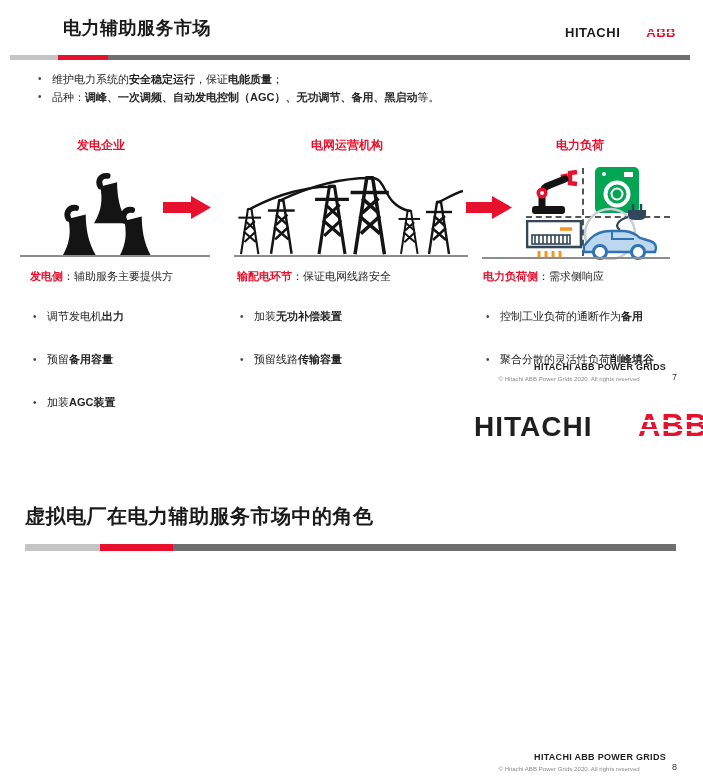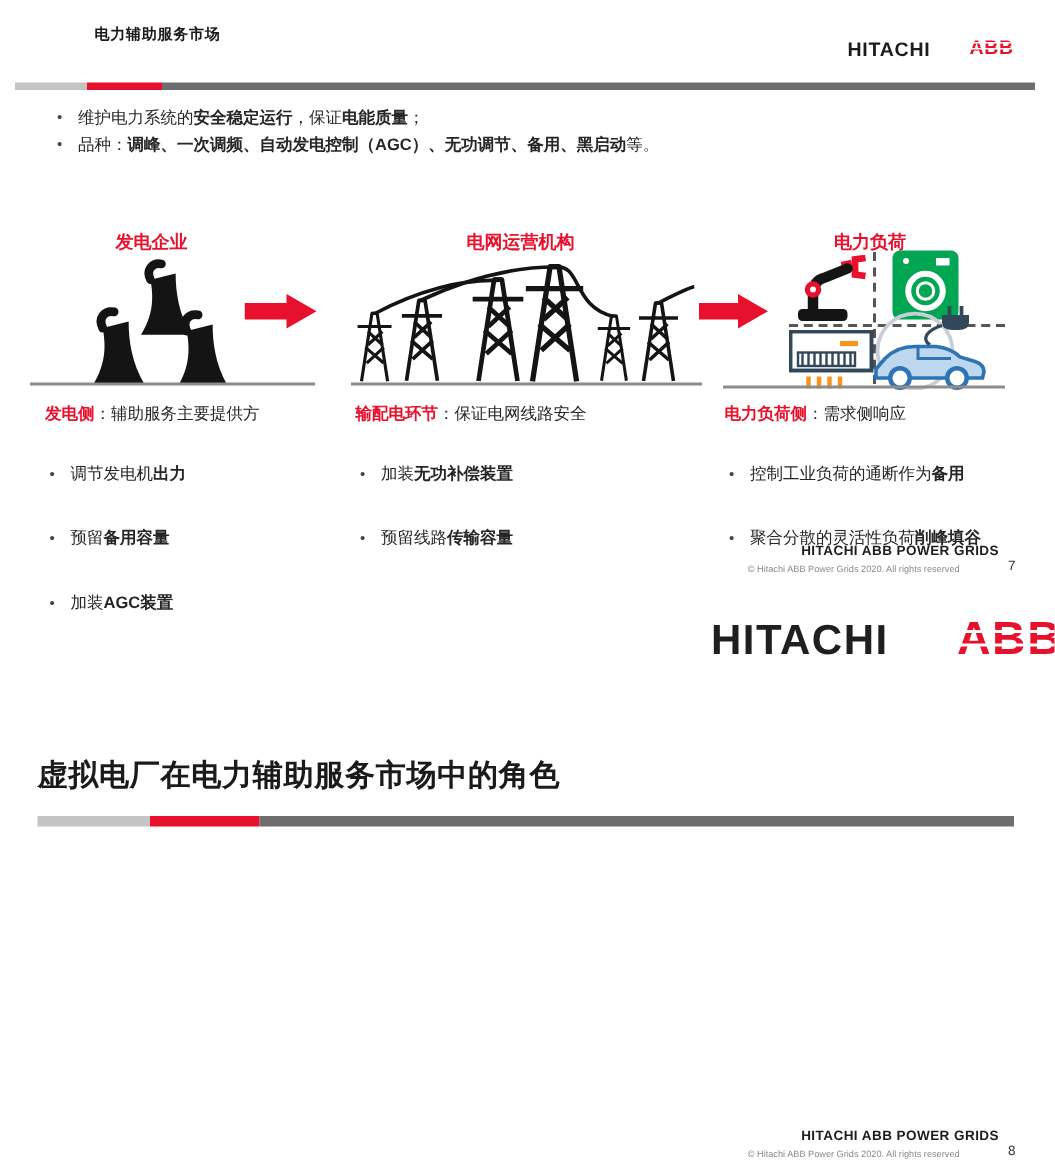--- a/index.html
+++ b/index.html
@@ -5,37 +5,37 @@
   html,body{margin:0;padding:0;background:#ffffff;}
   body{
     width:703px;height:783px;position:relative;overflow:hidden;
     font-family:"Liberation Sans","DejaVu Sans",sans-serif;color:#222;
   }
   .abs{position:absolute;}
   .b{font-weight:bold;text-align:center;}
   .r{color:var(--red,#E8112D);}
 
   
-  .s7-title{left:22px;top:16px;font-size:10px;font-weight:bold;color:#1a1a1a;letter-spacing:.5px;padding-left:41px;}
+  .s7-title{left:22px;top:16px;font-size:18px;font-weight:bold;color:#1a1a1a;letter-spacing:.5px;padding-left:41px;}
   .hdr-logo{top:23px;left:565px;width:115px;display:flex;align-items:center;gap:8px;}
   .hitachi-sm{font-size:13px;font-weight:bold;color:#1c1c1c;letter-spacing:.5px;}
   .abb-wrap{position:relative;display:inline-block;margin-left:18px;}
   .abb-sm{font-size:13px;font-weight:900;color:var(--red,#E8112D);letter-spacing:.5px;}
   .abb-stripe{position:absolute;left:-1px;right:-1px;background:#fff;height:1px;}
   .bar{height:5px;display:flex;}
   .bar7{left:10px;top:55px;width:680px;}
   .seg-light{background:var(--bar_light,#C4C4C4);}
   .seg-red{background:var(--red,#E8112D);}
   .seg-dark{background:var(--bar_dark,#6E6E6E);flex:1;}
 
   .tbullets{left:36px;top:70px;width:560px;font-size:11px;color:#262626;}
   .tbullet{position:relative;padding-left:16px;line-height:18px;}
   .tbullet::before{content:"•";position:absolute;left:2px;top:0;color:#444;font-size:10px;}
 
-  .flow-label{top:153px;font-size:12px;font-weight:bold;color:var(--red,#E8112D);}
+  .flow-label{top:137px;font-size:12px;font-weight:bold;color:var(--red,#E8112D);}
 
   .gline{height:2px;background:#8c8c8c;top:255px;}
 
   .col{top:268px;font-size:11px;color:#262626;}
   .col-h{line-height:16px;margin-bottom:6px;}
   .col-item{position:relative;padding-left:17px;line-height:21px;margin-top:22px;}
   .col-item::before{content:"•";position:absolute;left:3px;top:0;color:#444;font-size:10px;}
 
   .foot-brand{font-size:9px;font-weight:bold;color:#1c1c1c;letter-spacing:.3px;right:37px;}
   .foot-copy{font-size:9px;color:#8a8a8a;right:63px;transform:scale(.68);transform-origin:right top;white-space:nowrap;}

